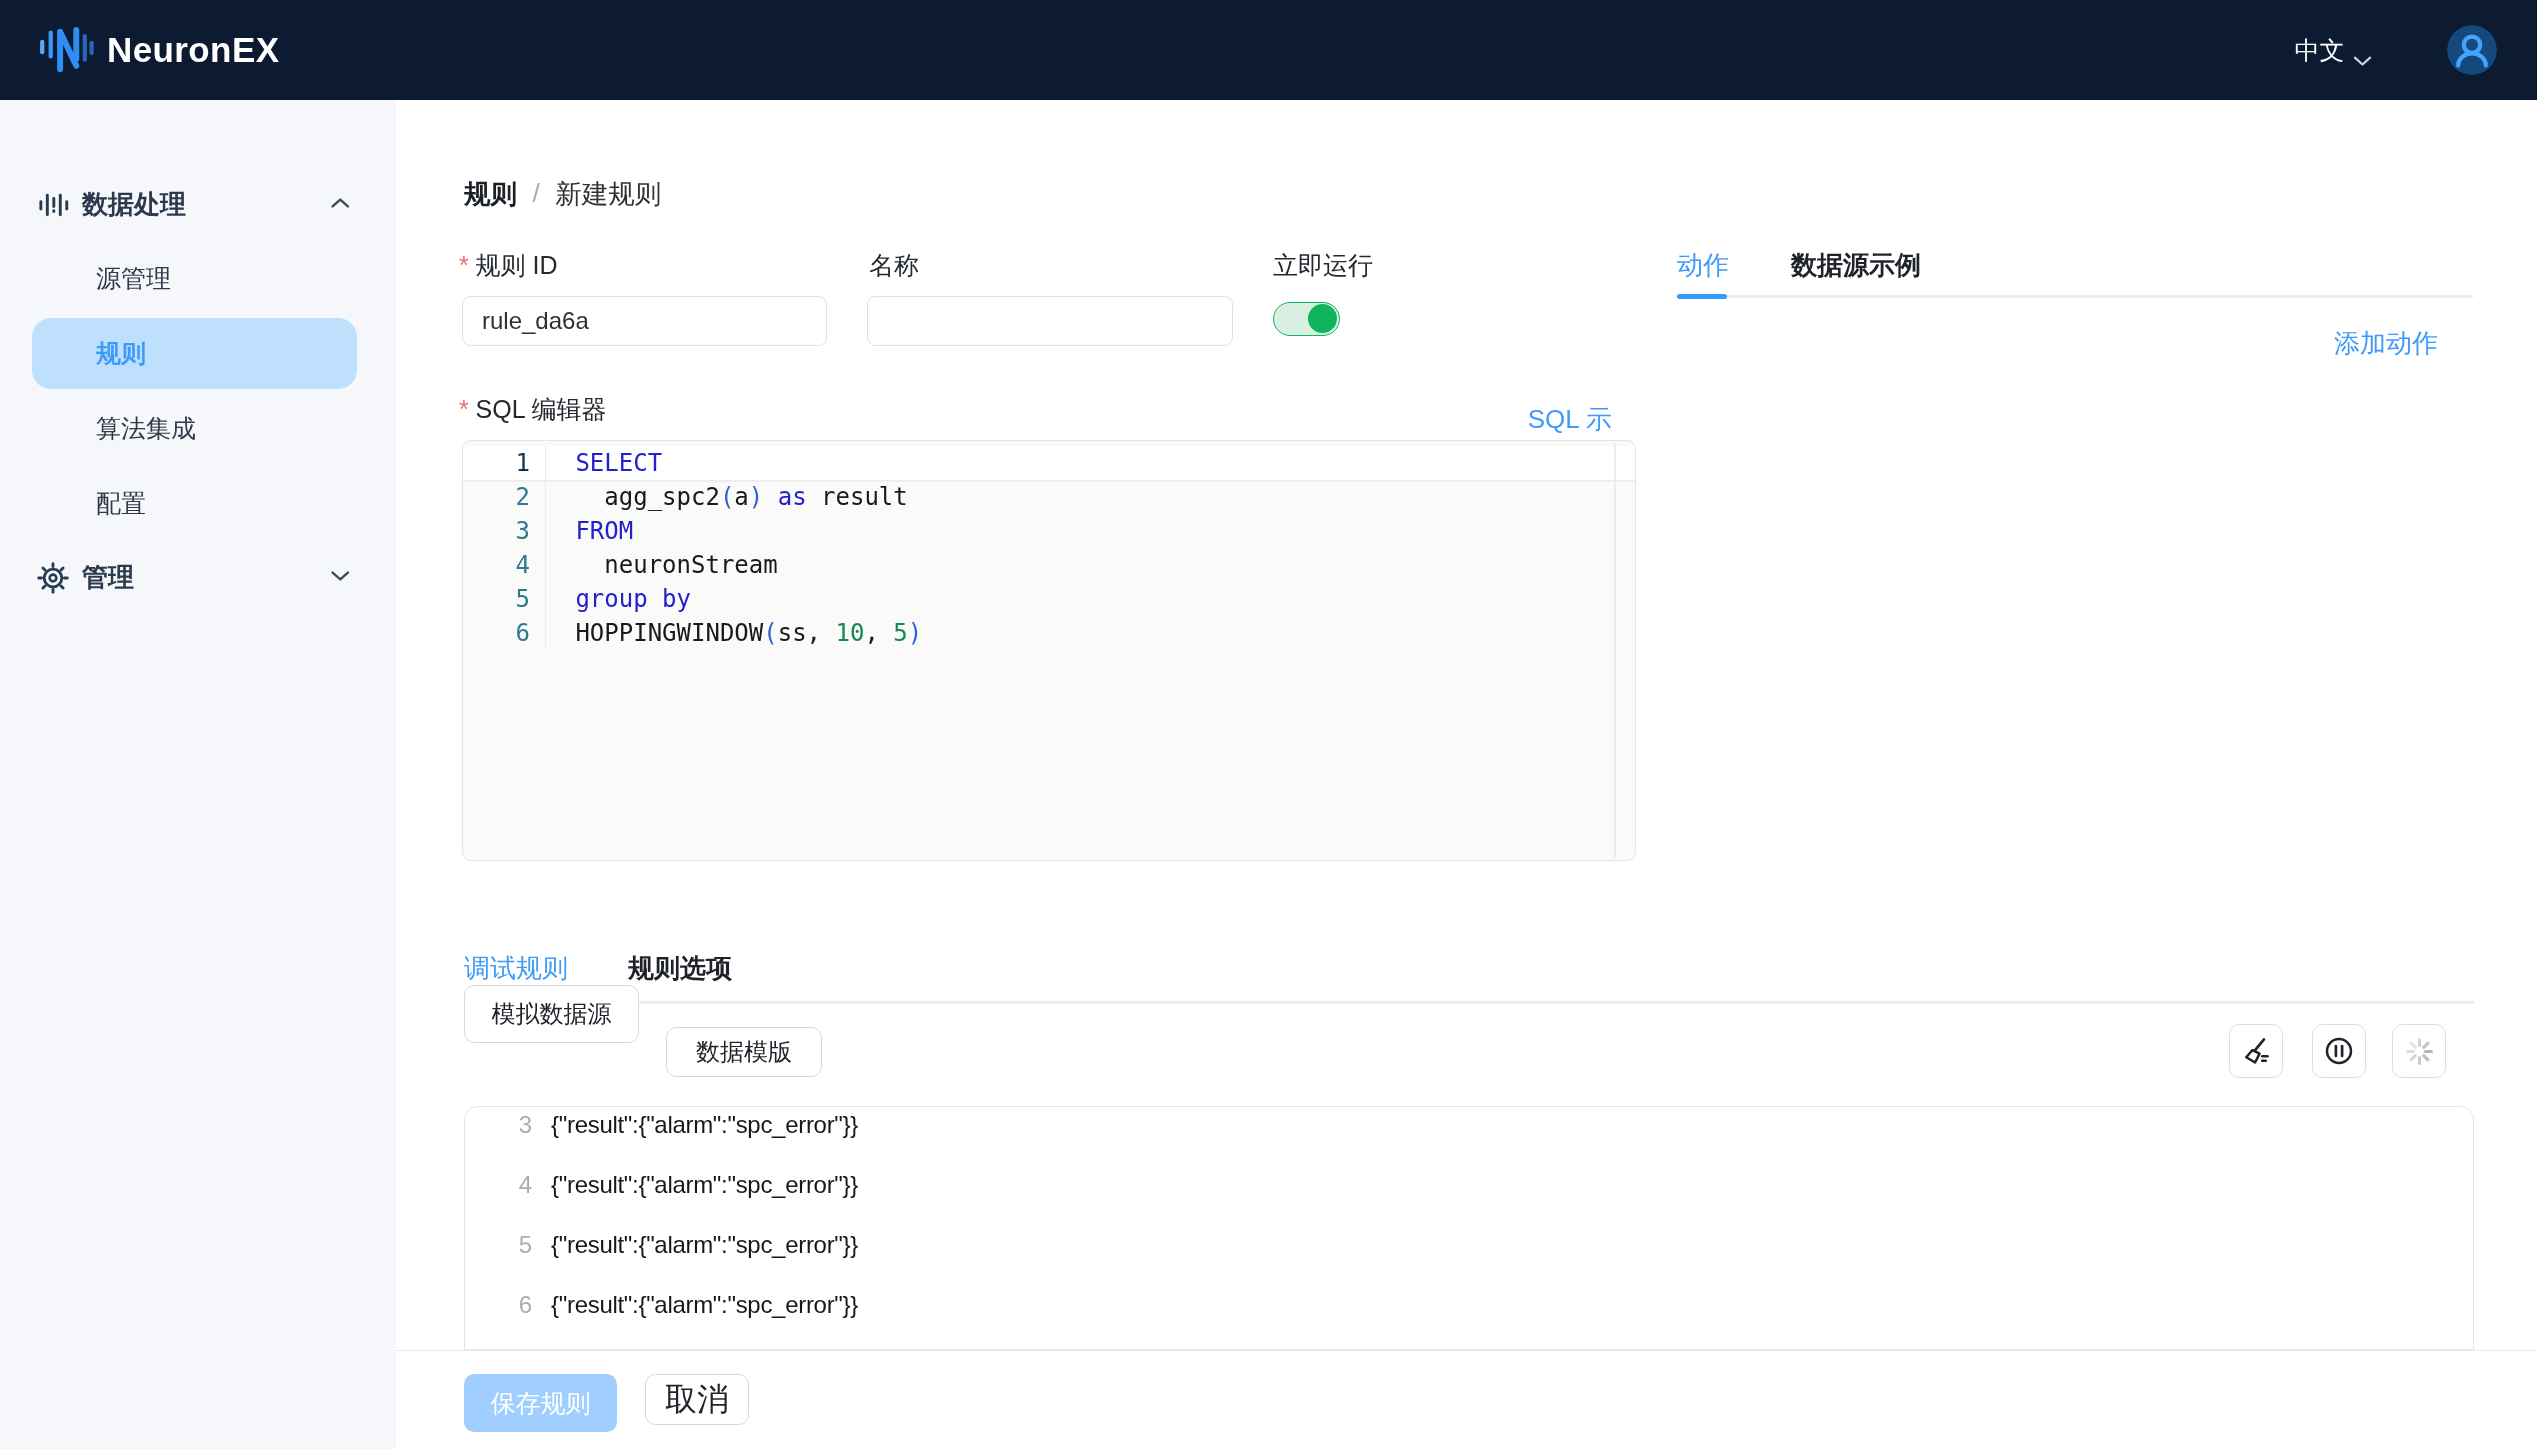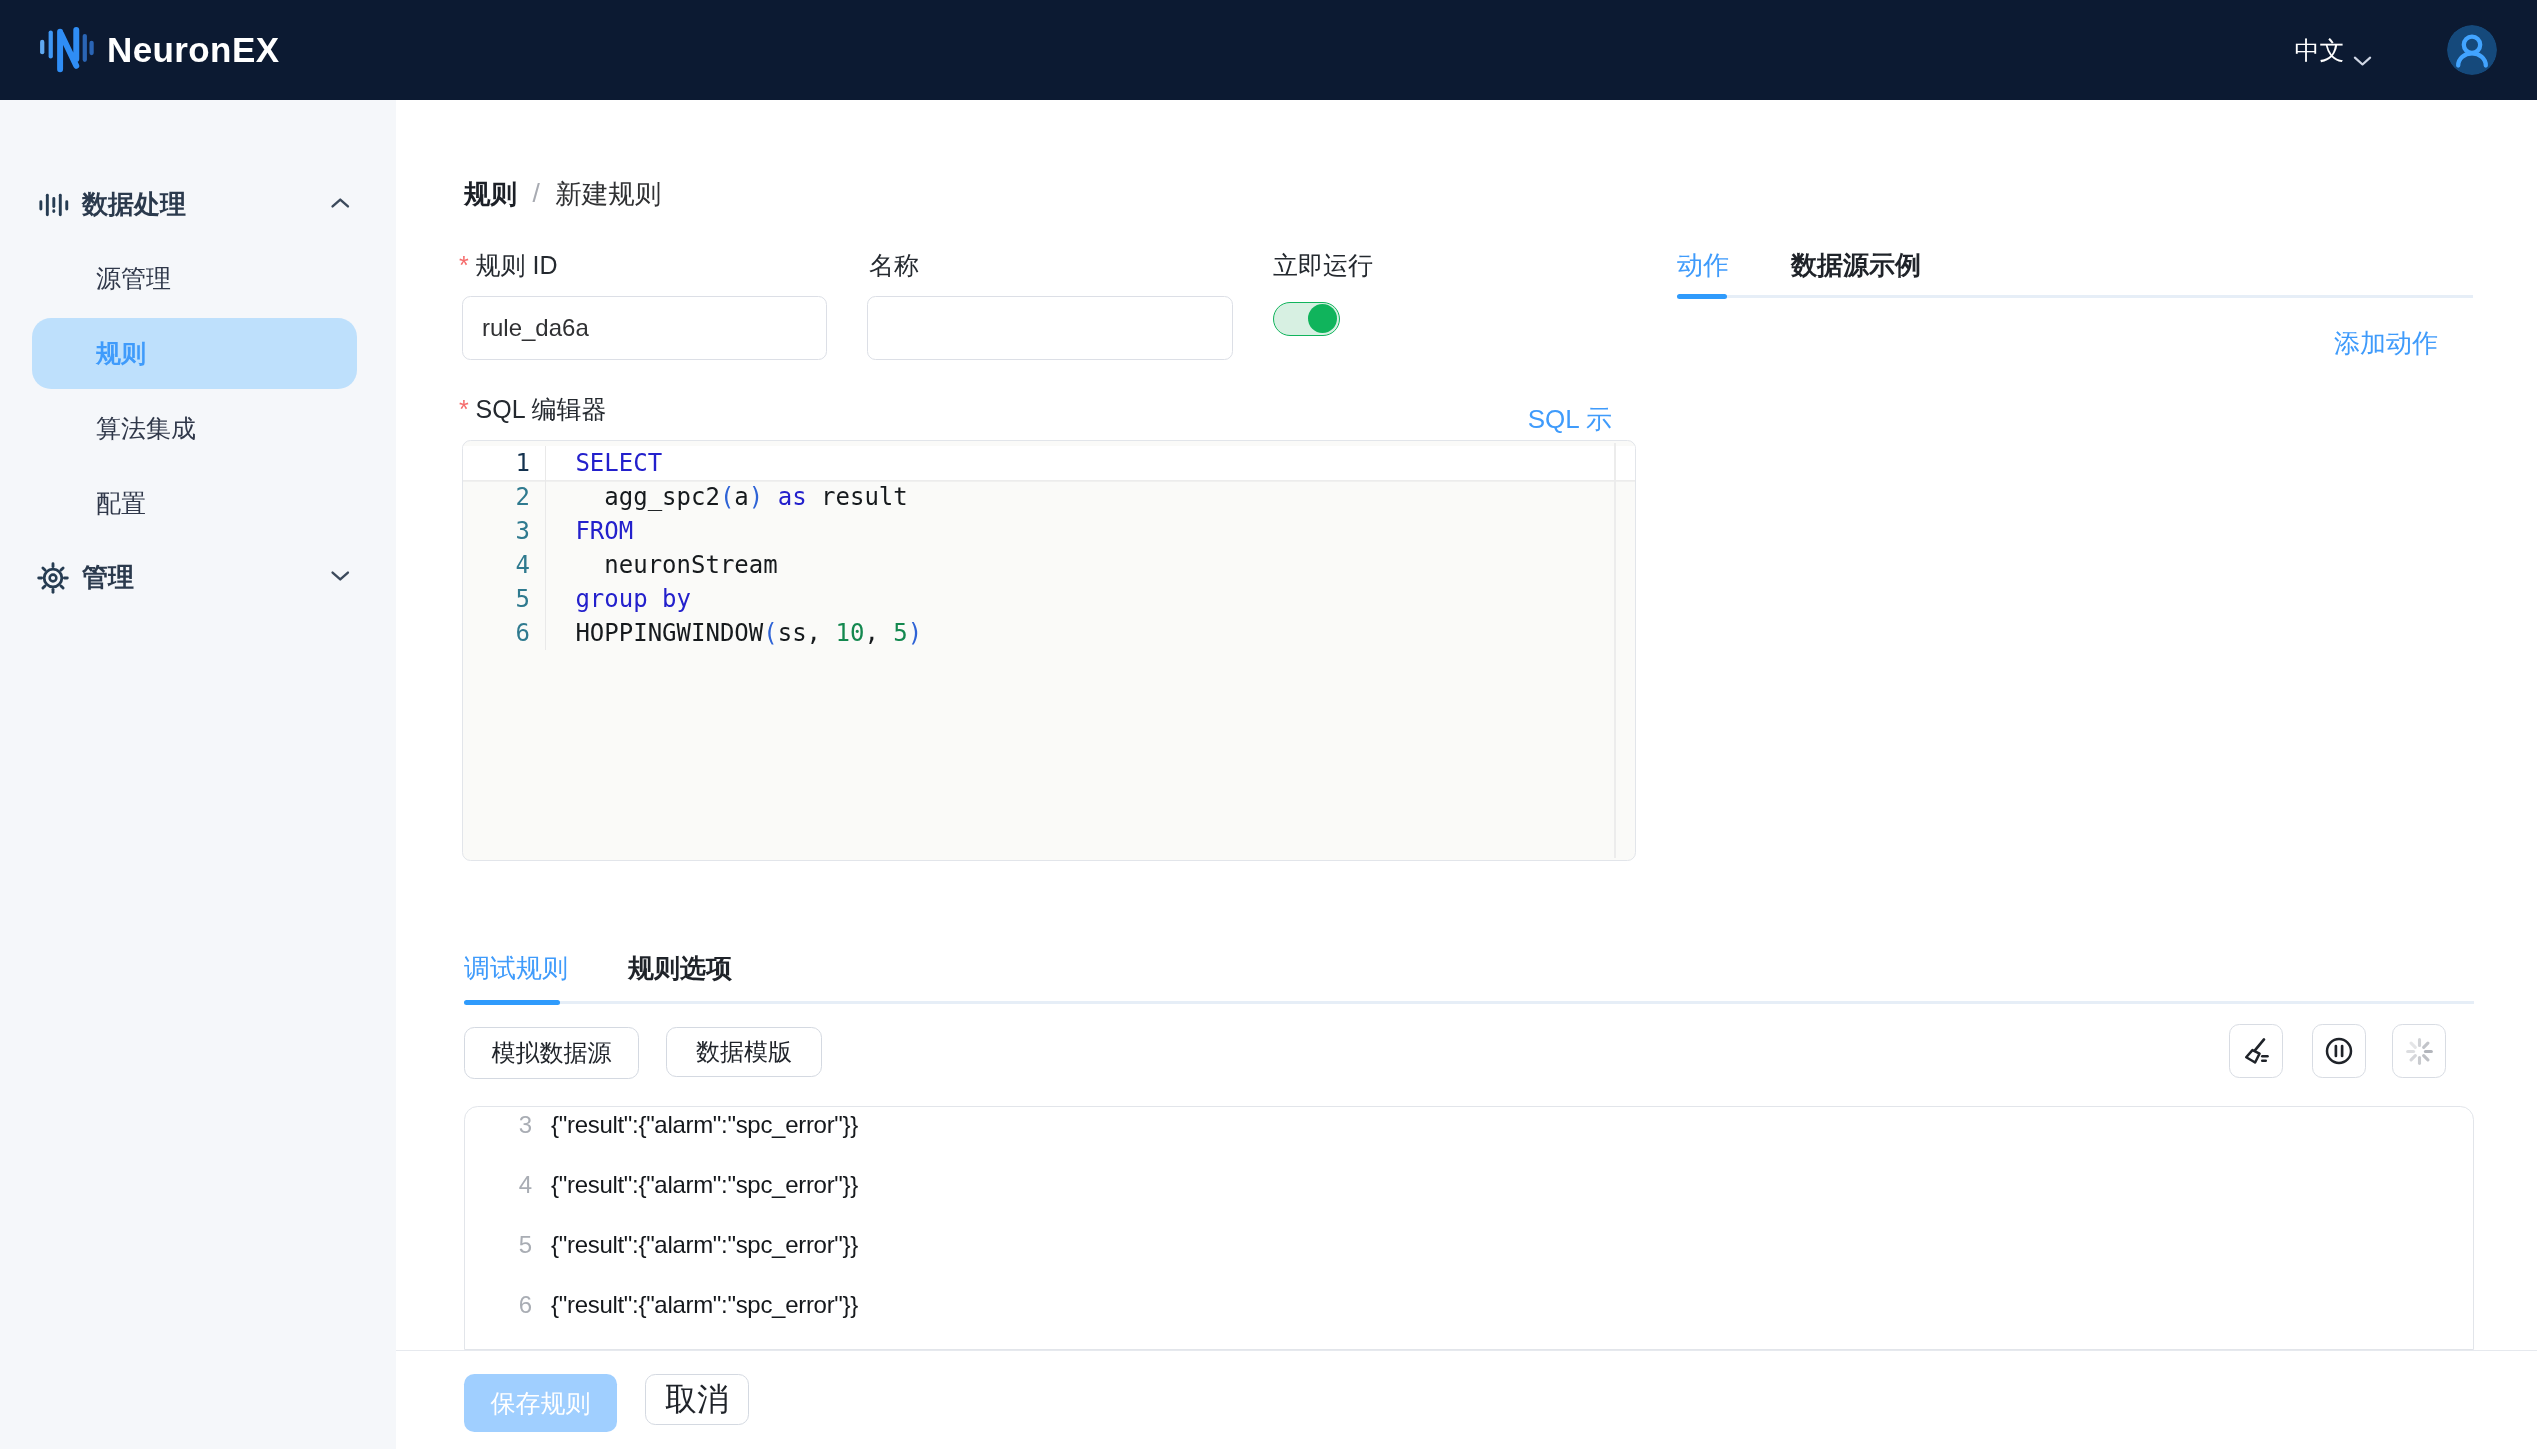--- a/index.html
+++ b/index.html
@@ -29,21 +29,21 @@
   .side-child span{position:relative;z-index:1;}
 
   
   .breadcrumb{position:absolute;left:464px;top:174px;height:39px;display:flex;align-items:center;font-size:26.5px;}
   .bc-root{font-weight:700;color:#1c2027;}
   .bc-sep{color:#a8abb2;margin:0 15.4px;}
   .bc-cur{color:#303133;}
 
   .field-label{position:absolute;font-size:25px;color:#24292f;}
   .req{color:#f56c6c;margin-right:6.8px;}
-  .text-input{position:absolute;height:64px;width:365px;border:1.7px solid #dcdfe6;border-radius:8.5px;
+  .text-input{position:absolute;height:50px;width:365px;border:1.7px solid #dcdfe6;border-radius:8.5px;
         box-sizing:border-box;font-size:24px;color:#303133;padding:0 19px;outline:none;background:#fff;
         font-family:"Liberation Sans",sans-serif;}
   .switch{position:absolute;left:1273px;top:302px;width:67px;height:34px;border:1.7px solid #10b45c;
         border-radius:19px;background:#d7f0e2;box-sizing:border-box;cursor:pointer;}
   .switch .knob{position:absolute;right:1.7px;top:0.9px;width:29px;height:29px;border-radius:50%;background:#10b45c;}
 
   
   .rp-tab{position:absolute;font-size:26px;cursor:pointer;}
   .rp-tab.active{color:#3f9bfb;}
   .rp-tab.idle{color:#1f2329;font-weight:600;}
@@ -63,21 +63,21 @@
   .cm-row.active .cm-gutter{color:#14324f;}
   .cm-code{padding-left:29px;white-space:pre;color:#161a1d;}
   .tok-kw{color:#2320cc;}
   .tok-br{color:#2e63d6;}
   .tok-num{color:#13884f;}
   .editor-scroll-line{position:absolute;right:19px;top:1.7px;bottom:1.7px;width:1.7px;background:#ececec;}
 
   
   .btn{border:1.7px solid #d4d9e1;background:#fff;border-radius:10.3px;font-size:24px;color:#1f2329;
        font-family:"Liberation Sans",sans-serif;cursor:pointer;font-weight:500;}
-  .sim-btn{position:absolute;left:464px;top:1027px;width:175px;height:52px;}
+  .sim-btn{position:absolute;left:464px;top:985px;width:175px;height:58px;}
   .tpl-btn{position:absolute;left:666px;top:1027px;width:156px;height:50px;}
   .icon-btn{position:absolute;top:1024px;width:54px;height:54px;border:1.7px solid #d8dce3;border-radius:10.3px;
        background:#fff;box-sizing:border-box;display:flex;align-items:center;justify-content:center;cursor:pointer;}
 
   .output-panel{position:absolute;left:464px;top:1106px;width:2010px;height:244px;background:#fff;
        border:1.7px solid #e2e5ea;border-radius:13.7px 13.7px 0 0;box-sizing:border-box;overflow:hidden;}
   .out-rows{margin-top:-12px;}
   .out-row{height:60px;display:flex;align-items:center;}
   .out-num{width:67px;text-align:right;color:#a9adb4;font-size:24px;flex:none;font-family:"Liberation Sans",sans-serif;}
   .out-text{margin-left:19px;font-size:24px;color:#15181c;letter-spacing:-0.3px;font-family:"Liberation Sans",sans-serif;}

